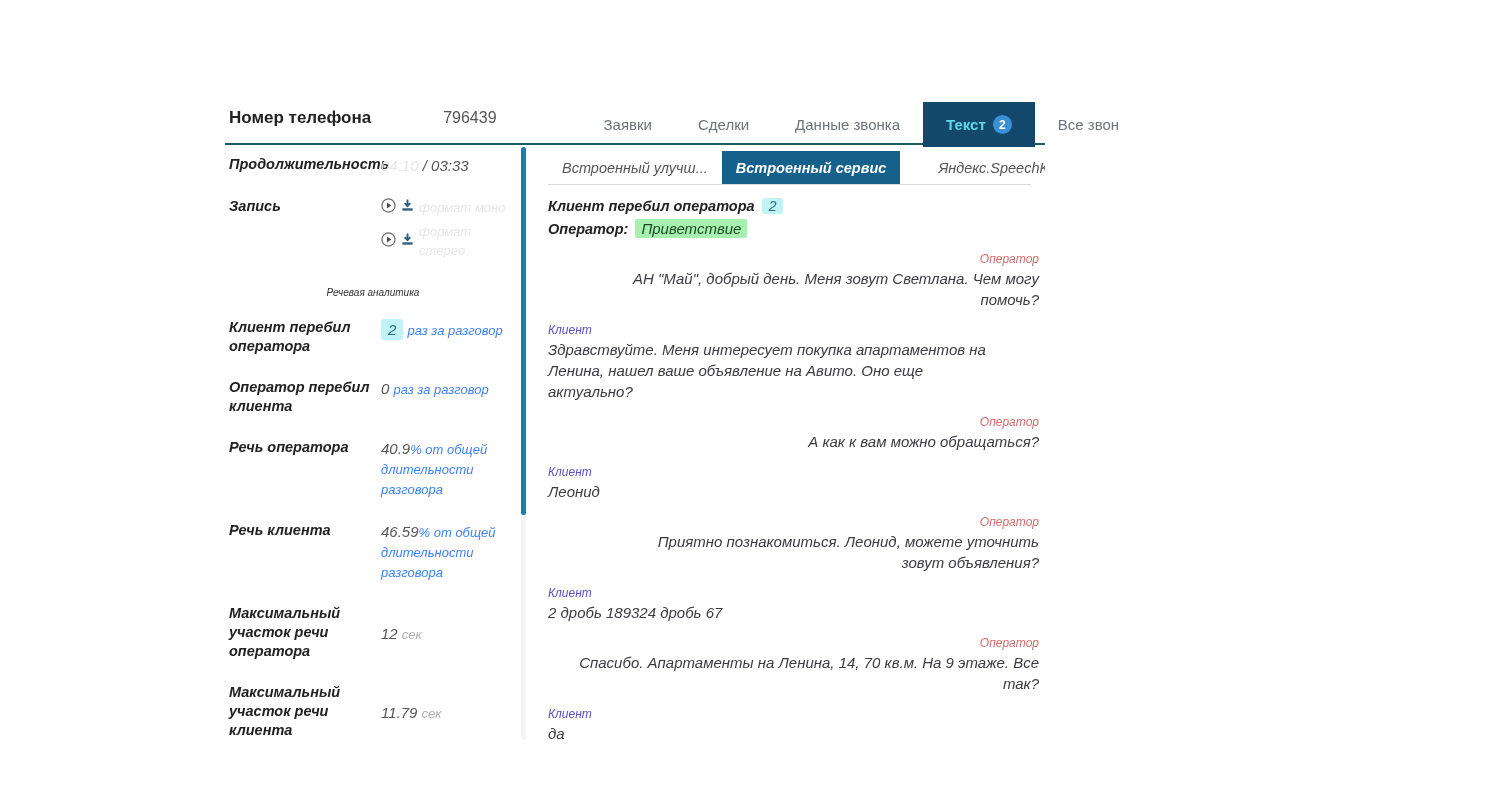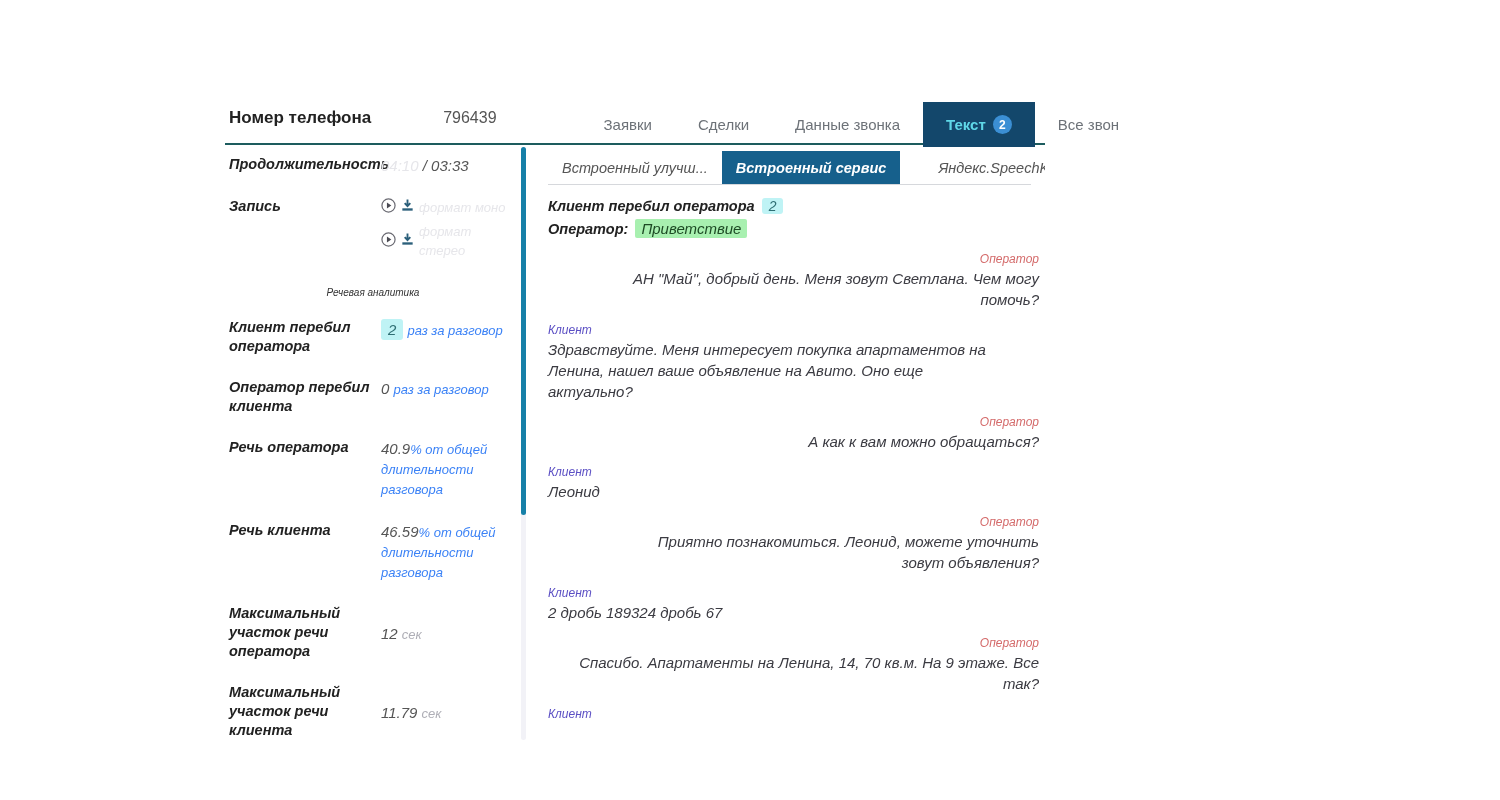--- a/index.html
+++ b/index.html
@@ -389,18 +389,19 @@
           <div class="msg-text">2 дробь 189324 дробь 67</div>
         </div>
 
         <div class="msg operator">
           <div class="msg-speaker">Оператор</div>
           <div class="msg-text">Спасибо. Апартаменты на Ленина, 14, 70 кв.м. На 9 этаже. Все так?</div>
         </div>
 
         <div class="msg client">
           <div class="msg-speaker">Клиент</div>
+          <div class="msg-text">да</div>
         </div>
 
       </div>
     </div>
   </div>
 </div>
 
 </body></html>

